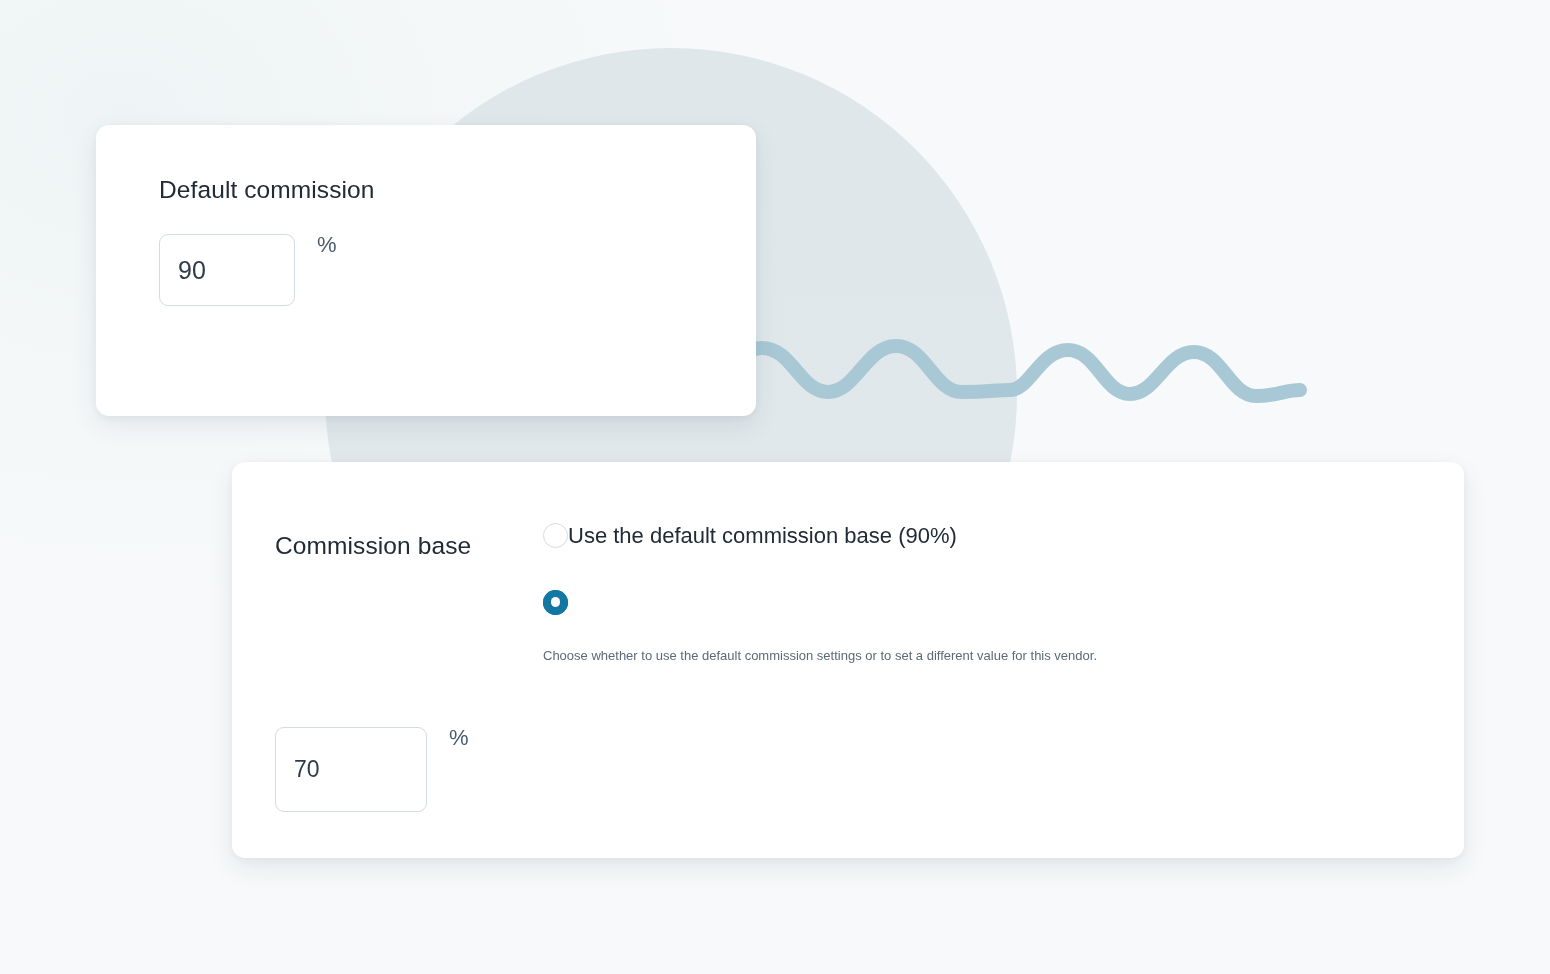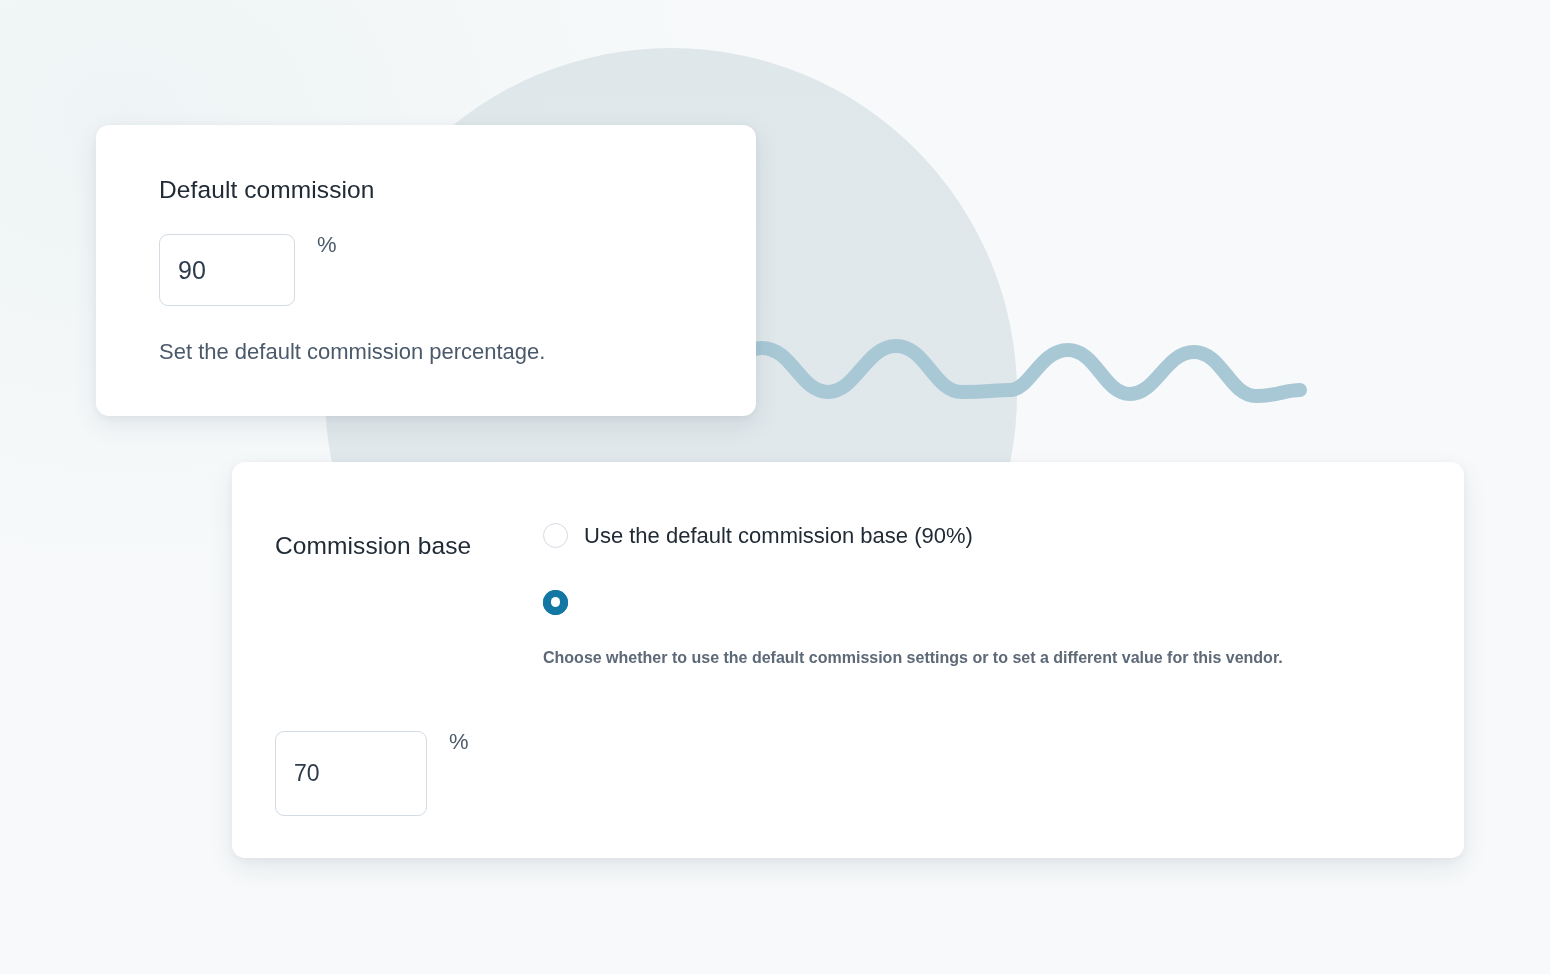--- a/index.html
+++ b/index.html
@@ -78,23 +78,23 @@
     font-weight: 400;
   }
   .help-text {
     color: #4b5a6b;
     font-size: 22px;
     line-height: 1.35;
     font-weight: 400;
   }
   .help-text-sm {
     color: #5d6977;
-    font-size: 16px;
+    font-size: 13px;
     line-height: 1.4;
-    font-weight: 700;
+    font-weight: 400;
   }
   .radio-label {
     color: #212b36;
     font-size: 22px;
     line-height: 1.25;
     font-weight: 400;
   }
   .pct-sign {
     color: #4b5a6b;
     font-size: 22px;
@@ -157,21 +157,20 @@
   .row-field-col {
     flex: 1 1 auto;
   }
   #row-commission-base { margin-bottom: 0; }
   #row-commission { margin-top: 62px; }
   #row-commission .row-label-col { padding-top: 18px; }
 
   .radio-option {
     display: flex;
     align-items: center;
-    gap: 16px;
     cursor: pointer;
   }
   .radio-option + .radio-option { margin-top: 40px; }
 
   .radio-dot {
     width: 25px;
     height: 25px;
     flex: 0 0 25px;
     border-radius: 50%;
     background: #ffffff;
@@ -214,21 +213,20 @@
 
   <section class="card" id="card-default">
     <div class="inner">
       <div class="field-label">Default commission</div>
 
       <div class="input-row">
         <input class="num-input" type="text" value="90" style="">
         <span class="pct-sign">%</span>
       </div>
 
-      <div class="help-text">Set the default commission percentage.</div>
     </div>
   </section>
 
   <section class="card" id="card-vendor">
     <div class="inner">
 
       <div class="form-row" id="row-commission-base">
         <div class="row-label-col">
           <div class="field-label">Commission base</div>
         </div>

